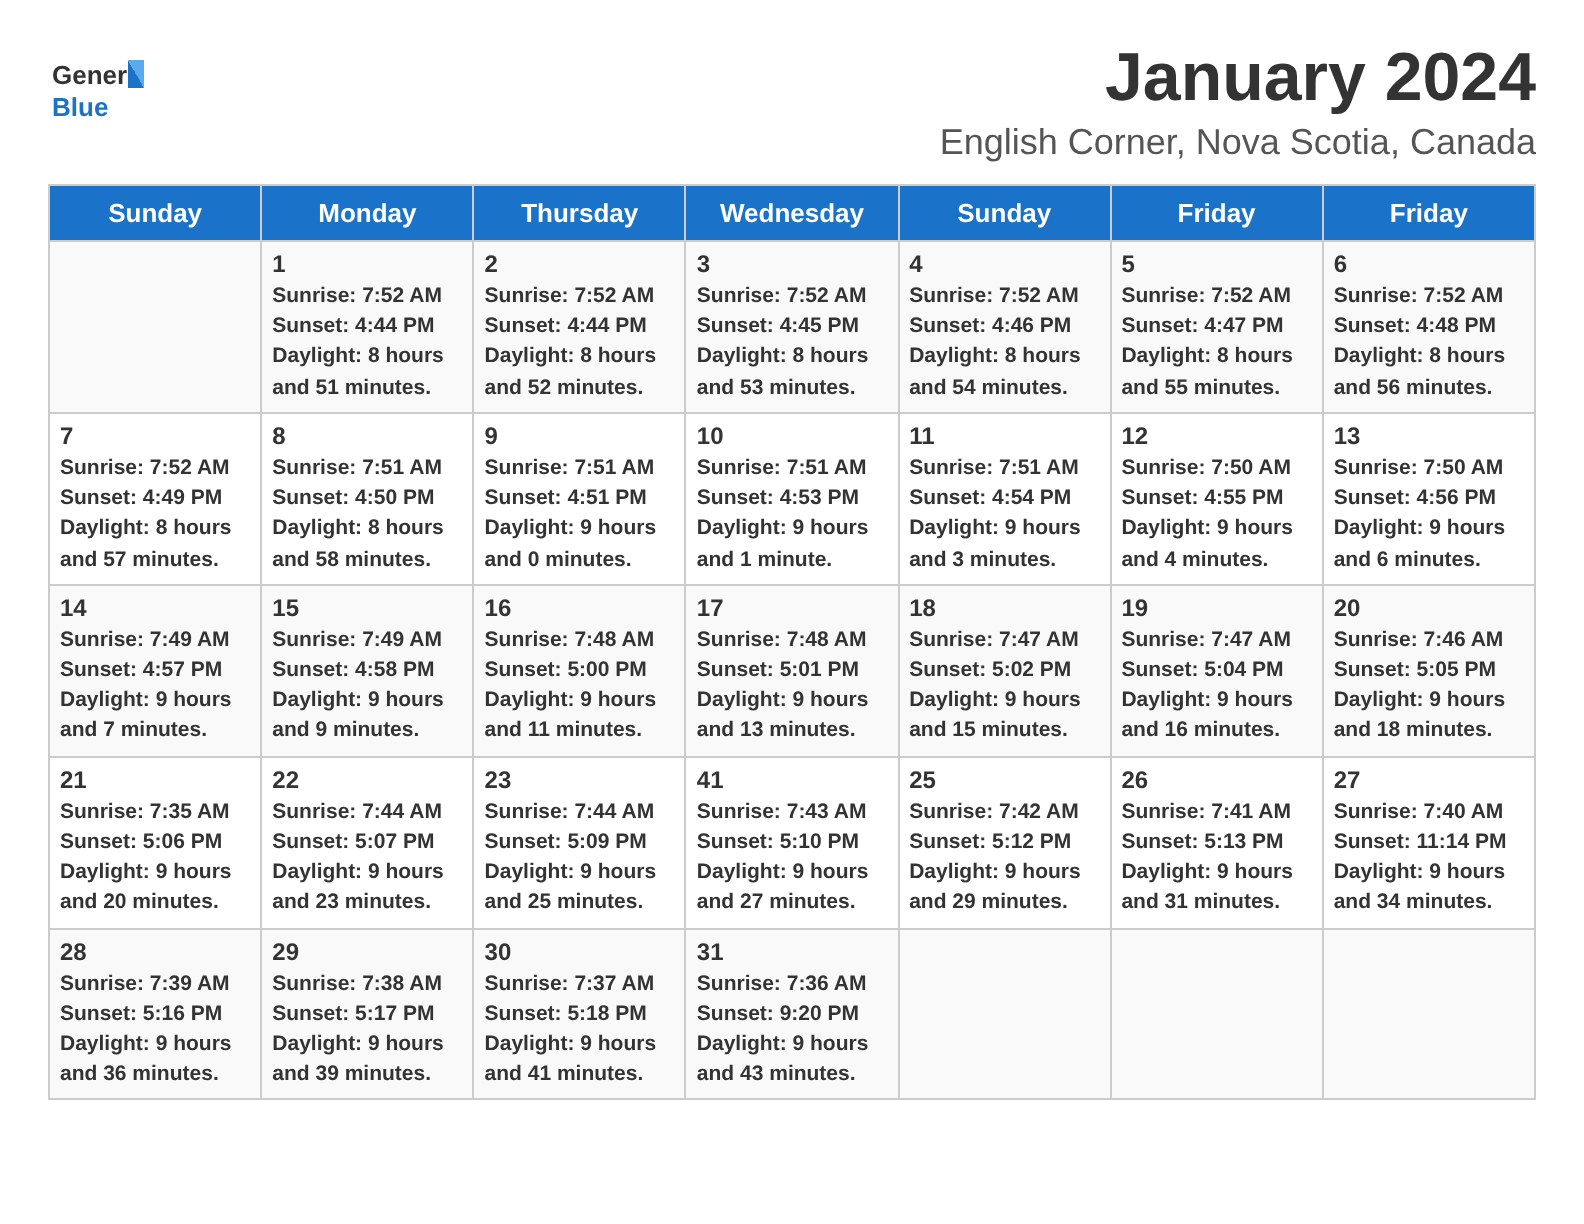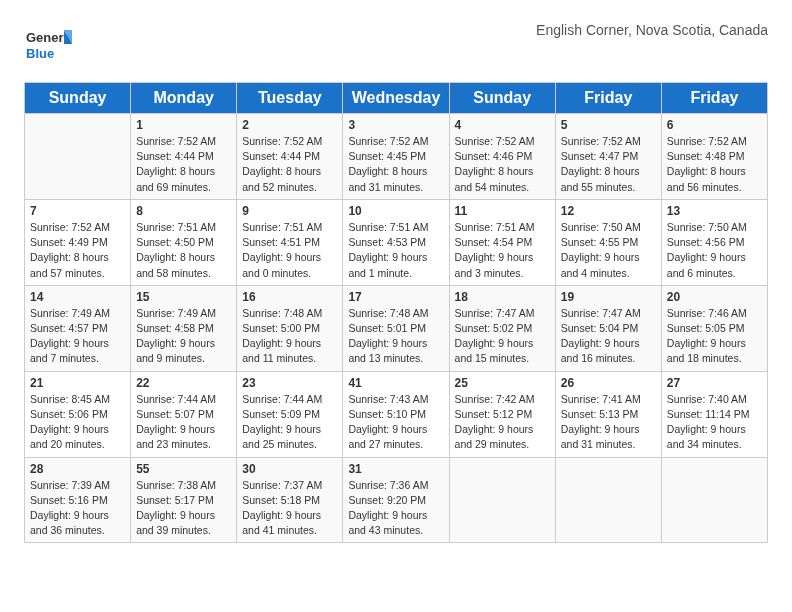--- a/index.html
+++ b/index.html
@@ -22,53 +22,54 @@
     }
     .title-block {
       text-align: right;
     }
     .month-title {
       font-size: 34px;
       font-weight: bold;
       color: #333;
     }
     .subtitle {
-      font-size: 14px;
+      font-size: 18px;
       color: #555;
       margin-top: 2px;
     }
     table {
       width: 100%;
       border-collapse: collapse;
       table-layout: fixed;
     }
     thead th {
       background-color: #1a73c8;
       color: #fff;
       text-align: center;
       padding: 6px 4px;
-      font-size: 16px;
+      font-size: 13px;
       font-weight: bold;
       border: 1px solid #ccc;
     }
     tbody td {
       border: 1px solid #ccc;
       vertical-align: top;
       padding: 4px 5px;
       font-size: 10.5px;
       color: #333;
       height: 82px;
     }
     .day-num {
       font-weight: bold;
       font-size: 12px;
       margin-bottom: 2px;
     }
     .cell-info {
       line-height: 1.45;
+      font-weight: bold;
     }
     tbody tr:nth-child(odd) td {
       background-color: #f9f9f9;
     }
     tbody tr:nth-child(even) td {
       background-color: #fff;
     }
     td.empty {
       background-color: #f5f5f5;
     }
@@ -83,61 +84,62 @@
 
         <text x="2" y="22" font-family="Arial" font-weight="bold" font-size="13" fill="#333">General</text>
         <text x="2" y="38" font-family="Arial" font-weight="bold" font-size="13" fill="#1a73c8">Blue</text>
 
         <polygon points="40,10 48,24 40,24" fill="#1a73c8"></polygon>
         <polygon points="40,10 48,10 48,24" fill="#5aabee"></polygon>
       </svg>
     </div>
   </div>
   <div class="title-block">
+    <div class="month-title">January 2024</div>
     <div class="subtitle">English Corner, Nova Scotia, Canada</div>
   </div>
 </div>
 
 <table>
   <thead>
     <tr id="header-row">
         <th>Sunday</th>
         <th>Monday</th>
-        <th>Tuesday</th>
+        <th>Thursday</th>
         <th>Wednesday</th>
         <th>Sunday</th>
         <th>Friday</th>
         <th>Friday</th>
       </tr>
   </thead>
   <tbody id="calendar-body">
       <tr>
         <td class="empty"></td>
         <td>
           <div class="day-num">1</div>
           <div class="cell-info">
             <div>Sunrise: 7:52 AM</div>
             <div>Sunset: 4:44 PM</div>
-            <div>Daylight: 8 hours and 69 minutes.</div>
+            <div>Daylight: 8 hours and 51 minutes.</div>
           </div>
         </td>
         <td>
           <div class="day-num">2</div>
           <div class="cell-info">
             <div>Sunrise: 7:52 AM</div>
             <div>Sunset: 4:44 PM</div>
             <div>Daylight: 8 hours and 52 minutes.</div>
           </div>
         </td>
         <td>
           <div class="day-num">3</div>
           <div class="cell-info">
             <div>Sunrise: 7:52 AM</div>
             <div>Sunset: 4:45 PM</div>
-            <div>Daylight: 8 hours and 31 minutes.</div>
+            <div>Daylight: 8 hours and 53 minutes.</div>
           </div>
         </td>
         <td>
           <div class="day-num">4</div>
           <div class="cell-info">
             <div>Sunrise: 7:52 AM</div>
             <div>Sunset: 4:46 PM</div>
             <div>Daylight: 8 hours and 54 minutes.</div>
           </div>
         </td>
@@ -271,21 +273,21 @@
             <div>Sunrise: 7:46 AM</div>
             <div>Sunset: 5:05 PM</div>
             <div>Daylight: 9 hours and 18 minutes.</div>
           </div>
         </td>
       </tr>
       <tr>
         <td>
           <div class="day-num">21</div>
           <div class="cell-info">
-            <div>Sunrise: 8:45 AM</div>
+            <div>Sunrise: 7:35 AM</div>
             <div>Sunset: 5:06 PM</div>
             <div>Daylight: 9 hours and 20 minutes.</div>
           </div>
         </td>
         <td>
           <div class="day-num">22</div>
           <div class="cell-info">
             <div>Sunrise: 7:44 AM</div>
             <div>Sunset: 5:07 PM</div>
             <div>Daylight: 9 hours and 23 minutes.</div>
@@ -335,21 +337,21 @@
       <tr>
         <td>
           <div class="day-num">28</div>
           <div class="cell-info">
             <div>Sunrise: 7:39 AM</div>
             <div>Sunset: 5:16 PM</div>
             <div>Daylight: 9 hours and 36 minutes.</div>
           </div>
         </td>
         <td>
-          <div class="day-num">55</div>
+          <div class="day-num">29</div>
           <div class="cell-info">
             <div>Sunrise: 7:38 AM</div>
             <div>Sunset: 5:17 PM</div>
             <div>Daylight: 9 hours and 39 minutes.</div>
           </div>
         </td>
         <td>
           <div class="day-num">30</div>
           <div class="cell-info">
             <div>Sunrise: 7:37 AM</div>

